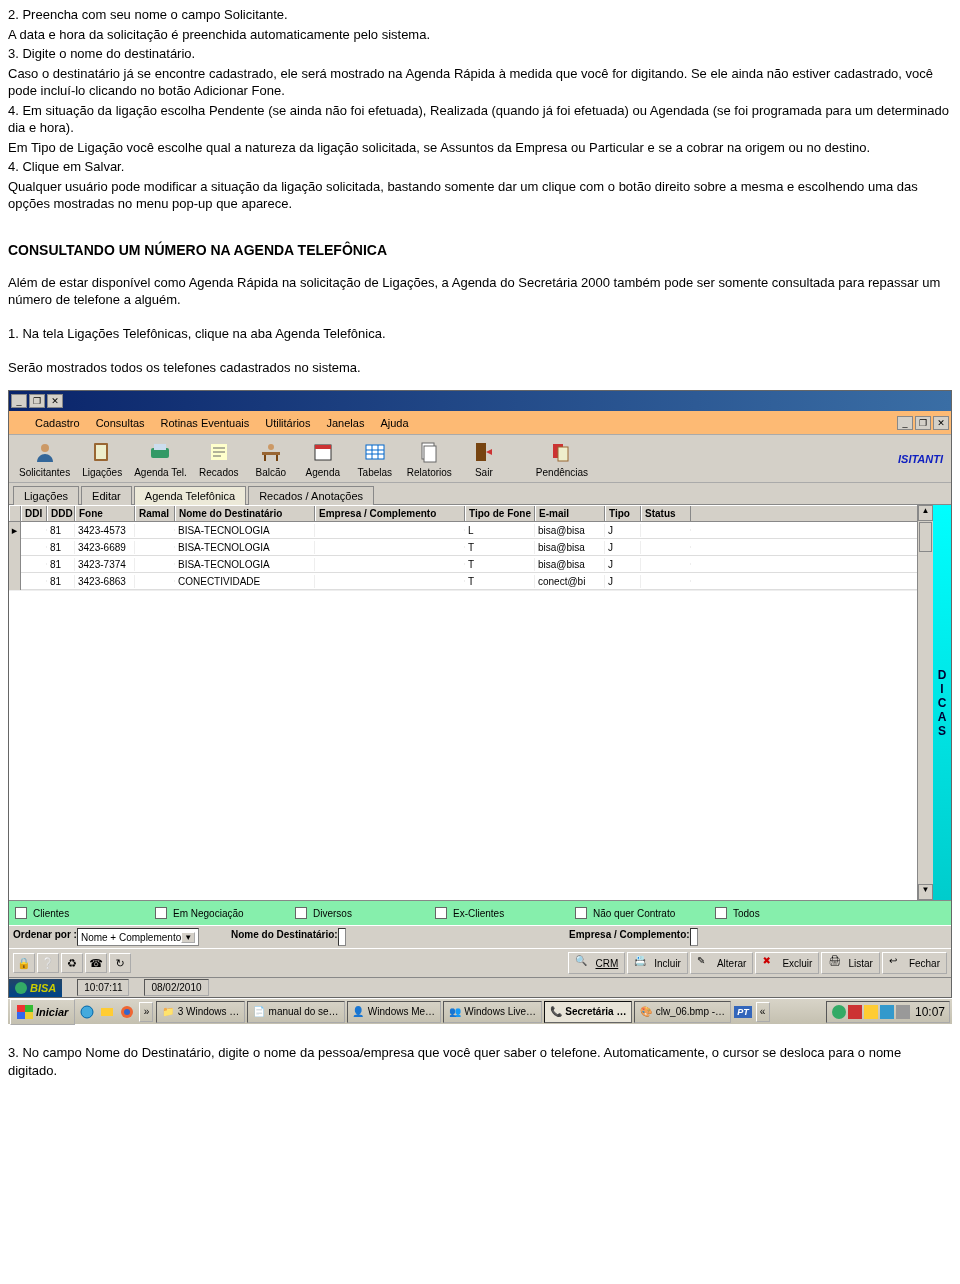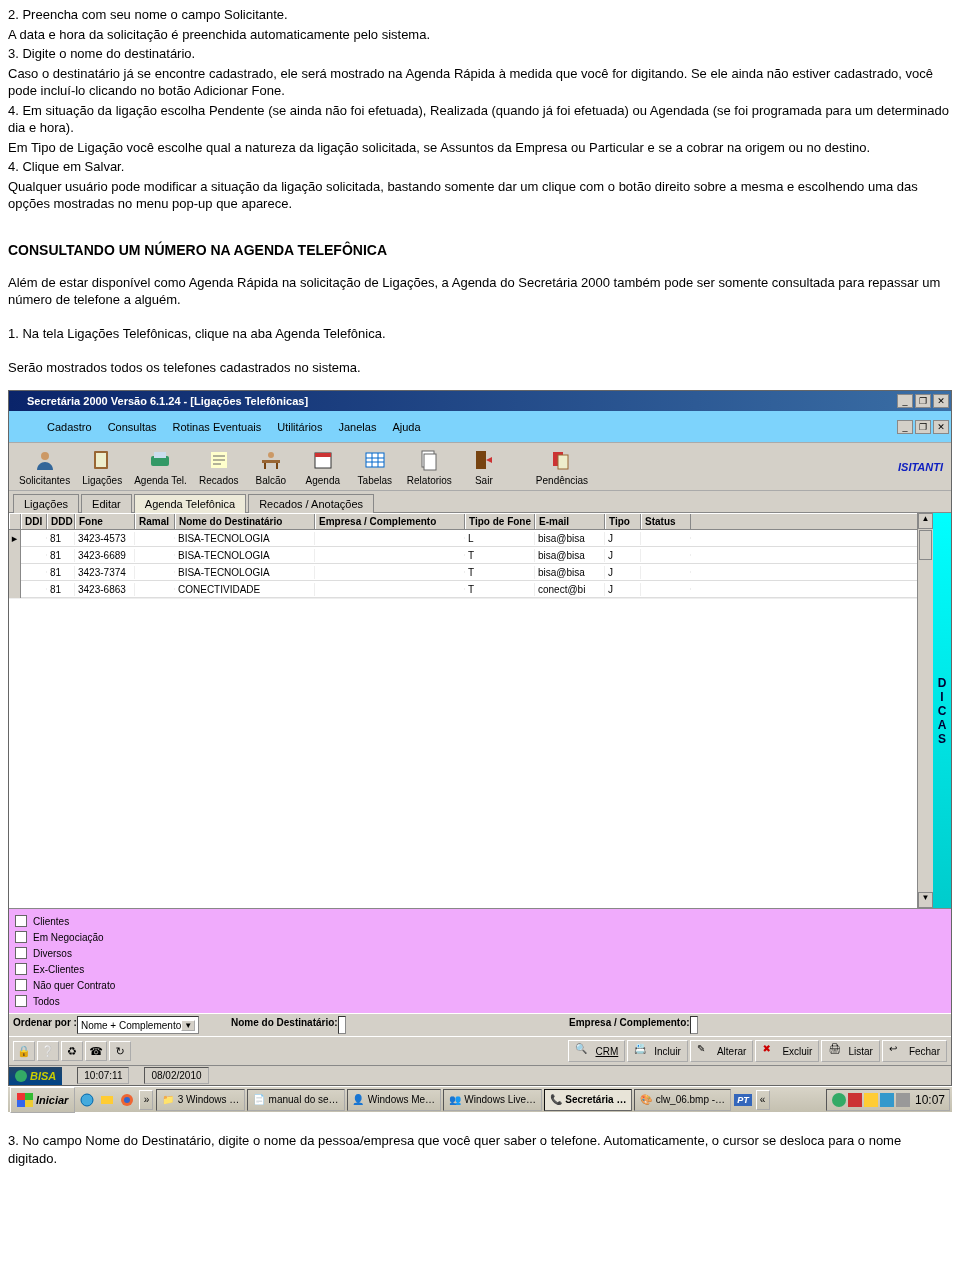--- a/index.html
+++ b/index.html
@@ -8,21 +8,21 @@
   .doc-text p { margin-bottom: 2px; }
   .doc-text .spacer { height: 14px; }
   .doc-text .heading { font-weight: bold; font-size: 14px; margin: 12px 0 14px 0; }
 
   .app-window { border: 1px solid #666; margin: 6px 8px 0 8px; background: #d4d0c8; font-family: "Tahoma","MS Sans Serif",sans-serif; font-size: 11px; }
   .titlebar { background: linear-gradient(to right,#0a246a,#3a6ea5); color: #fff; display: flex; align-items: center; height: 20px; padding: 0 2px; }
   .titlebar-text { font-weight: bold; font-size: 11px; padding-left: 16px; flex: 1; }
   .win-btns { display: flex; gap: 2px; }
   .win-btn { width: 16px; height: 14px; background: #d4d0c8; border: 1px solid #888; font-size: 9px; text-align: center; line-height: 12px; color: #000; }
 
-  .menubar { display: flex; background: #7dd3fc; height: 32px; align-items: center; padding-left: 30px; border-bottom: 1px solid #aaa; position: relative; }
+  .menubar { display: flex; background: #fdba74; height: 24px; align-items: center; padding-left: 18px; border-bottom: 1px solid #aaa; position: relative; }
   .menubar .mitem { padding: 2px 8px; font-size: 11px; }
   .menubar .winbtns-inner { position: absolute; right: 2px; display: flex; gap: 2px; }
 
   .toolbar { display: flex; background: #d4d0c8; padding: 2px 4px; border-bottom: 1px solid #aaa; align-items: flex-end; }
   .tbtn { display: flex; flex-direction: column; align-items: center; padding: 2px 6px; min-width: 52px; font-size: 10px; }
   .tbtn .ticon { width: 28px; height: 26px; margin-bottom: 2px; display: flex; align-items: center; justify-content: center; }
   .tbtn .ticon svg { width: 26px; height: 24px; }
   .isitanti { color: #1020c0; font-weight: bold; font-style: italic; font-size: 11px; margin-left: auto; margin-right: 4px; align-self: center; }
 
   .tabstrip { display: flex; background: #d4d0c8; padding: 2px 4px 0 4px; border-bottom: 1px solid #888; }
@@ -37,21 +37,21 @@
   .grow .gc { border-right: 1px solid #eee; padding: 1px 3px; font-size: 10px; overflow: hidden; white-space: nowrap; }
   .row-handle { width: 12px; background: #d4d0c8; border-right: 1px solid #888; height: 17px; display: flex; align-items: center; justify-content: center; }
   .grid-blank { height: 310px; background: #fff; border-top: 1px solid #eee; }
   .vscroll { width: 16px; background: #d4d0c8; border-left: 1px solid #888; position: relative; }
   .vscroll .arrow { height: 16px; background: #d4d0c8; border: 1px solid #888; font-size: 8px; text-align: center; }
   .vscroll .thumb { position: absolute; top: 17px; left: 1px; right: 1px; height: 30px; background: #d4d0c8; border: 1px solid #888; }
 
   .dicas { width: 18px; background: linear-gradient(#0ff,#0cc); display: flex; flex-direction: column; align-items: center; justify-content: center; color: #003; font-weight: bold; font-size: 12px; }
   .dicas span { display: block; }
 
-  .checks { background: #f0abfc; display: flex; flex-wrap: wrap; padding: 4px 6px; border-top: 1px solid #888; flex-direction: column; }
+  .checks { background: #86efac; display: flex; flex-wrap: wrap; padding: 4px 6px; border-top: 1px solid #888; }
   .chk { width: 140px; display: flex; align-items: center; font-size: 10px; padding: 2px 0; }
   .chkbox { width: 12px; height: 12px; border: 1px solid #666; background: #fff; margin-right: 6px; }
 
   .filterrow { display: flex; background: #d4d0c8; padding: 2px 4px; border-top: 1px solid #fff; }
   .fcol { display: flex; flex-direction: row; margin-right: 8px; }
   .fcol label { font-size: 10px; font-weight: bold; padding: 1px 0; }
   .fcol .finput { background: #fff; border: 1px inset #888; height: 18px; padding: 1px 3px; font-size: 10px; }
 
   .btnrow { display: flex; background: #d4d0c8; padding: 3px 4px; border-top: 1px solid #fff; align-items: center; }
   .btnrow .leftset { display: flex; gap: 2px; }
@@ -95,21 +95,20 @@
   <p>Além de estar disponível como Agenda Rápida na solicitação de Ligações, a Agenda do Secretária 2000 também pode ser somente consultada para repassar um número de telefone a alguém.</p>
   <div class="spacer"></div>
   <p>1. Na tela Ligações Telefônicas, clique na aba Agenda Telefônica.</p>
   <div class="spacer"></div>
   <p>Serão mostrados todos os telefones cadastrados no sistema.</p>
 </div>
 
 <div class="app-window">
 
   <div class="titlebar">
-    <span class="titlebar-text">Secretária 2000 Versão 6.1.24 - [Ligações Telefônicas]</span>
     <div class="win-btns">
       <div class="win-btn">_</div>
       <div class="win-btn">❐</div>
       <div class="win-btn">✕</div>
     </div>
   </div>
 
   <div class="menubar">
     <span class="mitem">Cadastro</span>
     <span class="mitem">Consultas</span>

